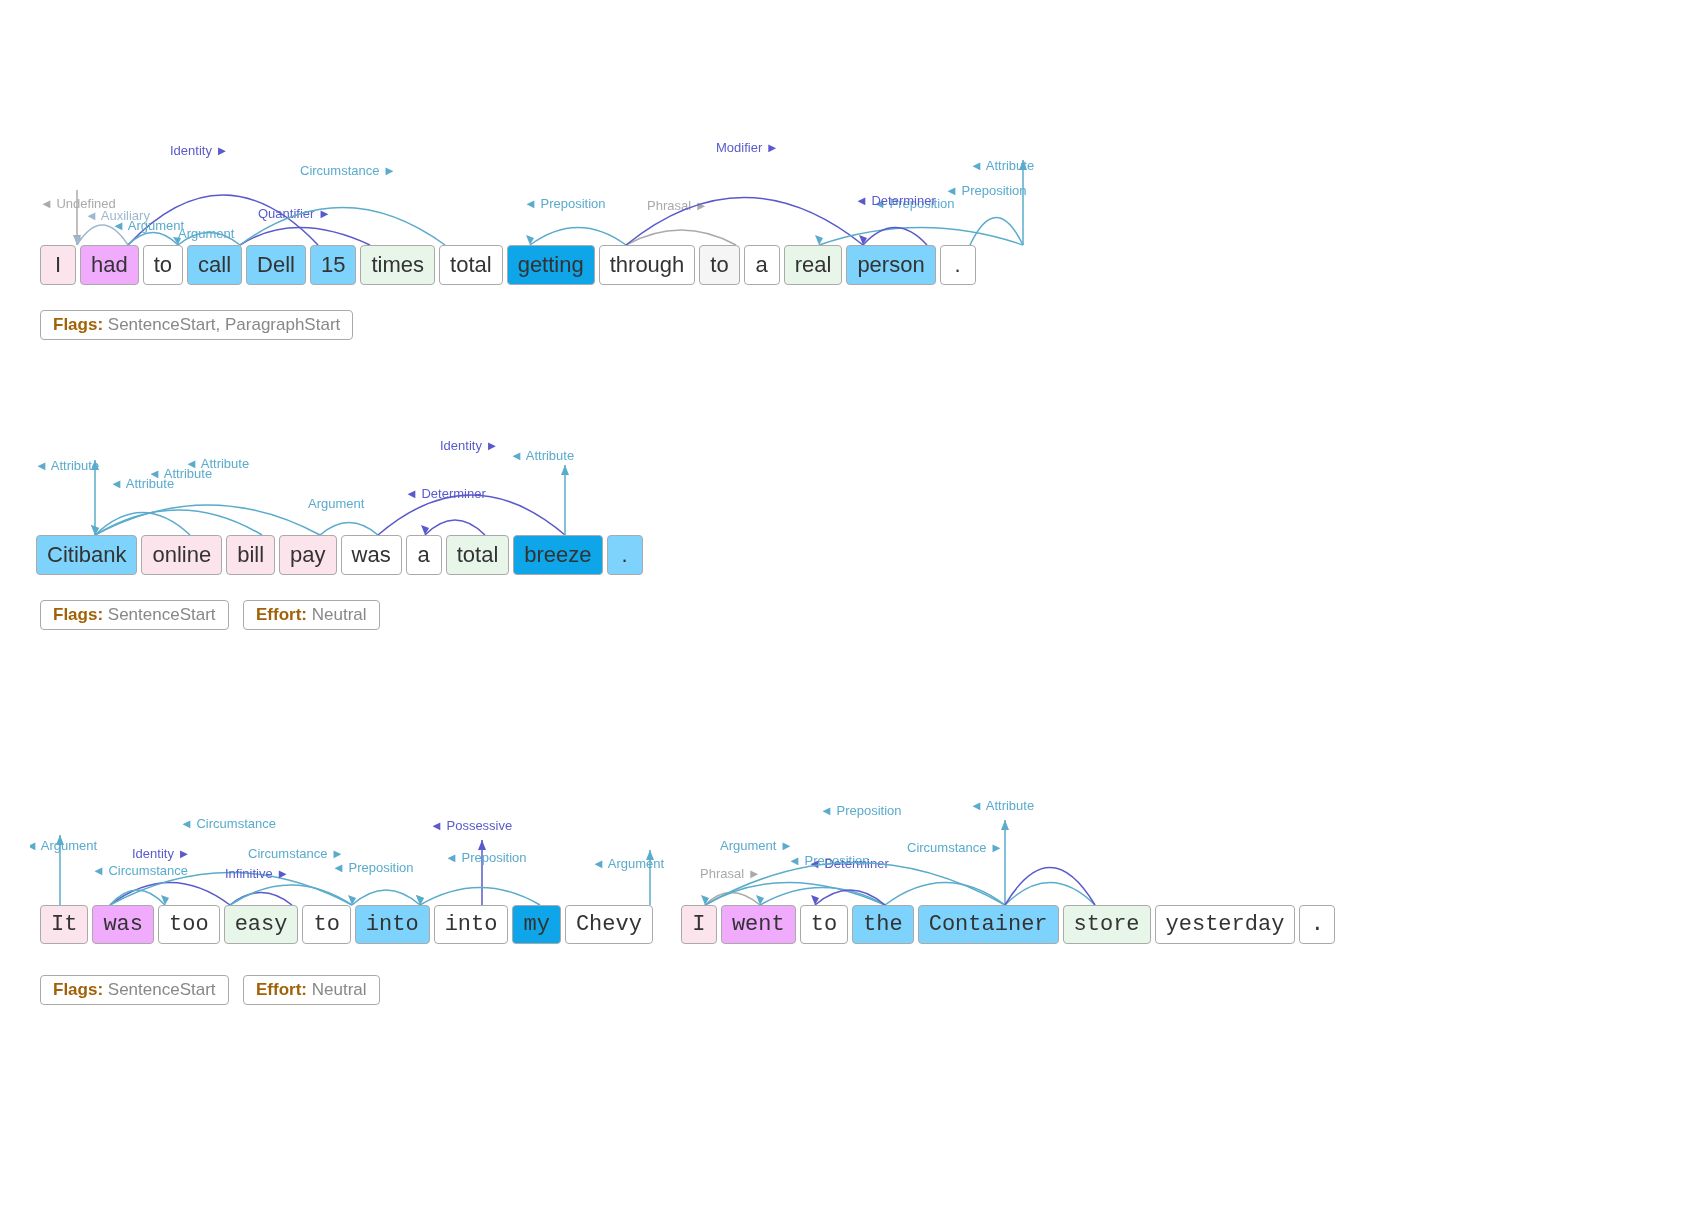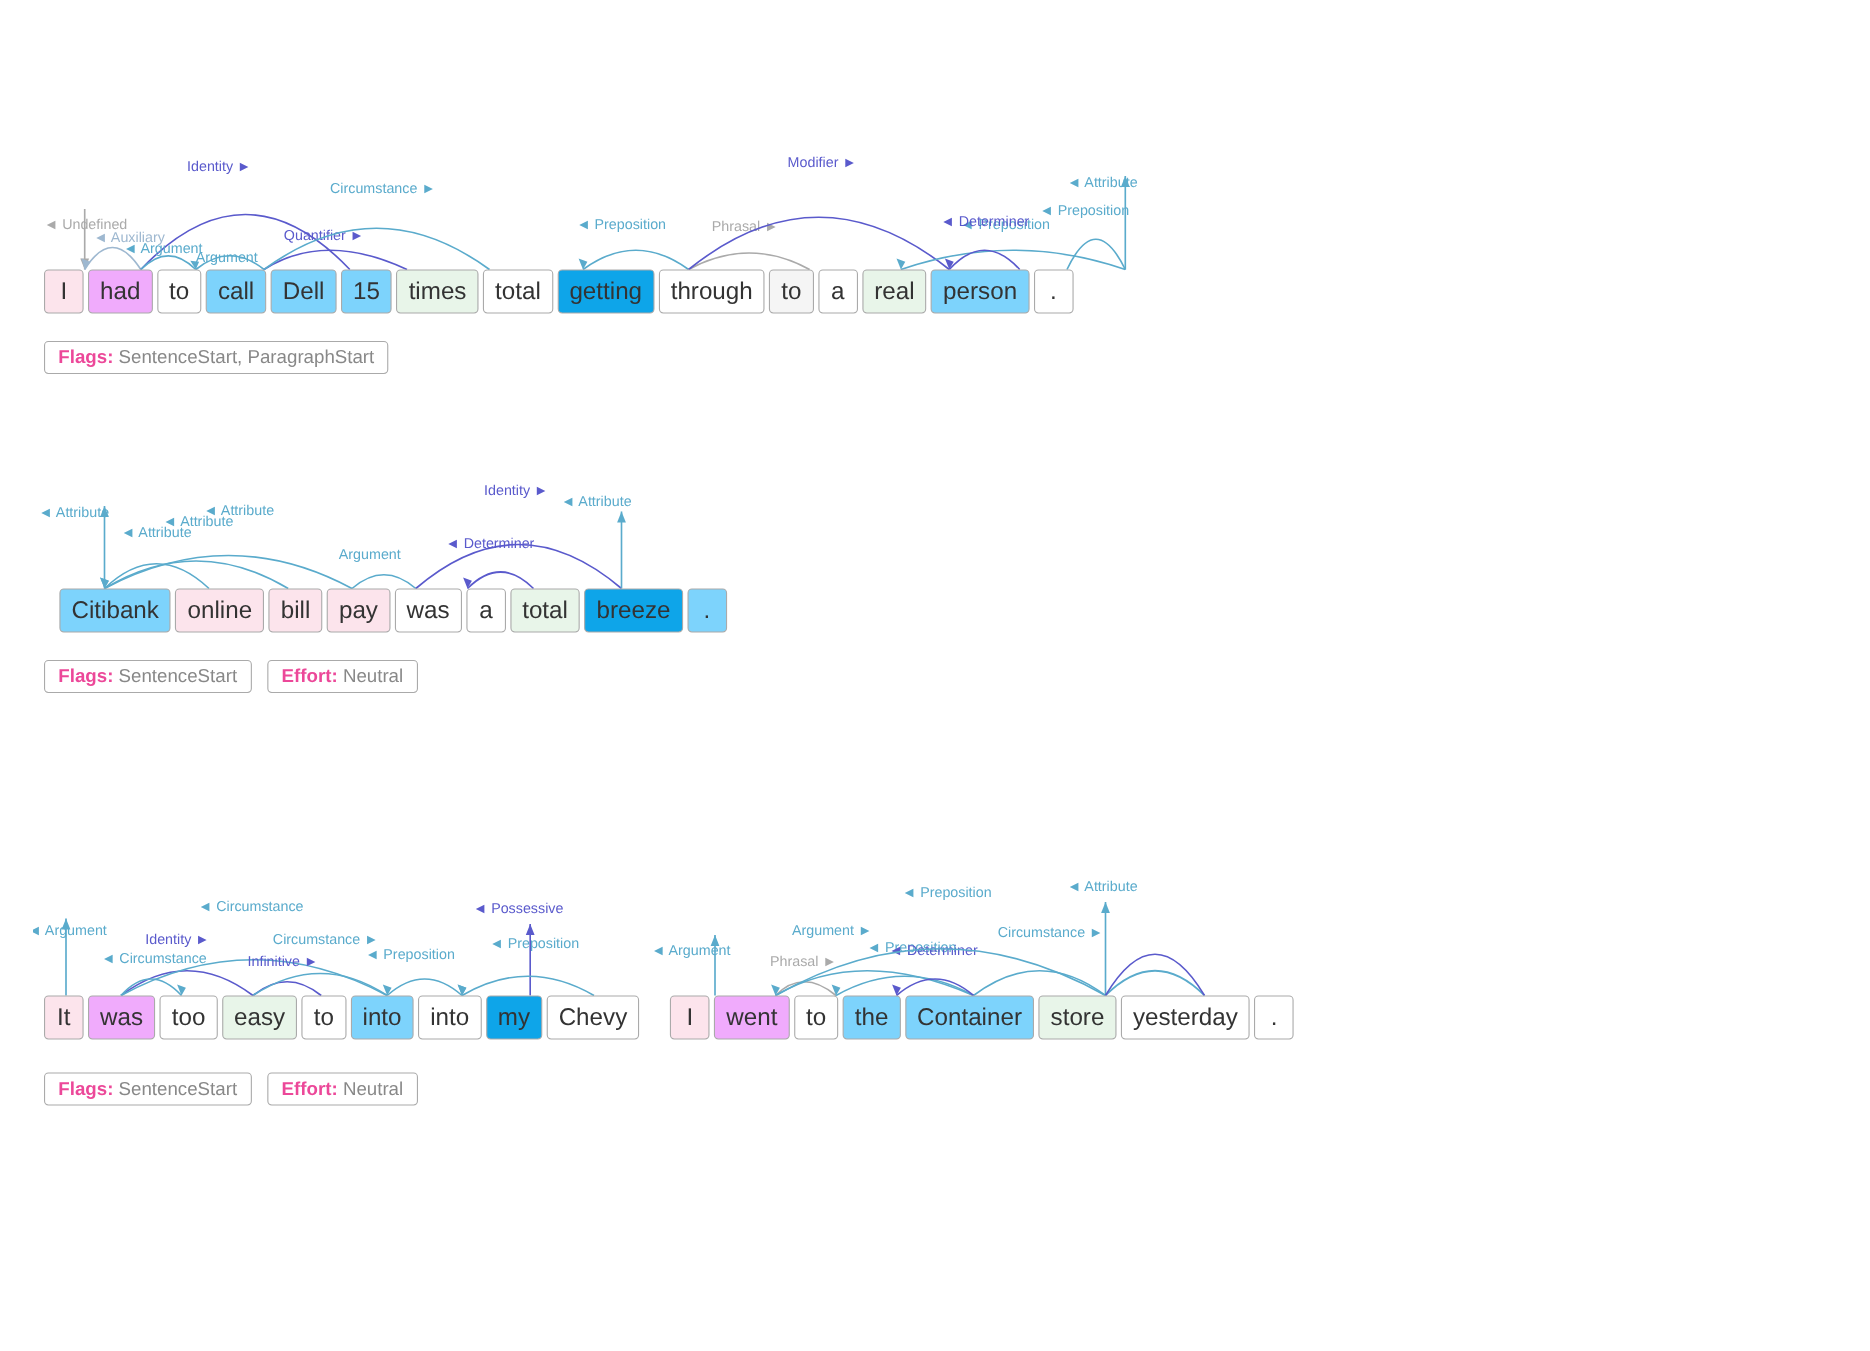--- a/index.html
+++ b/index.html
@@ -43,21 +43,21 @@
     .flags-box {
       display: inline-block;
       border: 1.5px solid #aaa;
       border-radius: 4px;
       padding: 4px 12px;
       font-size: 17px;
       color: #888;
       margin-right: 10px;
     }
     .flags-box strong {
-      color: #ec4899;
+      color: #a16207;
       font-weight: bold;
     }
 
     .arc-container {
       position: absolute;
       top: 0; left: 0;
       pointer-events: none;
     }
 
     .label-text {
@@ -172,21 +172,21 @@
     <polygon points="395,155 391,145 399,148" fill="#5a5acc"></polygon>
 
     <path d="M 348,155 Q 441,75 535,155" stroke="#5a5acc" stroke-width="1.5" fill="none"></path>
     <text x="410" y="70" class="label-text" fill="#5a5acc">Identity ►</text>
 
     <path d="M 535,155 Q 535,105 535,85" stroke="#5aabcc" stroke-width="1.5" fill="none"></path>
     <text x="480" y="80" class="label-text" fill="#5aabcc">◄ Attribute</text>
     <polygon points="535,85 531,95 539,95" fill="#5aabcc"></polygon>
   </svg>
 
-  <div class="words-row" style="position:absolute; top:155px; left:24px; gap:4px;">
+  <div class="words-row" style="position:absolute; top:155px; left:6px; gap:4px;">
     <div class="word-box word-lavender">Citibank</div>
     <div class="word-box word-pink">online</div>
     <div class="word-box word-pink">bill</div>
     <div class="word-box word-pink">pay</div>
     <div class="word-box word-white">was</div>
     <div class="word-box word-white">a</div>
     <div class="word-box word-green">total</div>
     <div class="word-box word-blue">breeze</div>
     <div class="word-box word-lavender">.</div>
   </div>
@@ -261,21 +261,21 @@
 
     <path d="M 975,185 Q 825,100 675,185" stroke="#5aabcc" stroke-width="1.5" fill="none"></path>
     <text x="790" y="95" class="label-text" fill="#5aabcc">◄ Preposition</text>
     <polygon points="675,185 671,175 679,178" fill="#5aabcc"></polygon>
 
     <path d="M 1065,185 Q 1020,140 975,185" stroke="#5aabcc" stroke-width="1.5" fill="none"></path>
 
     <path d="M 1065,185 Q 1020,110 975,185" stroke="#5a5acc" stroke-width="1.5" fill="none"></path>
   </svg>
 
-  <div style="position:absolute; top:185px; left:10px; display:flex; flex-direction:row; align-items:center; gap:4px;">
+  <div style="position:absolute; top:185px; left:10px; display:flex; flex-direction:row; align-items:center; gap:4px;font-family:Liberation Mono, monospace;">
 
     <div class="word-box word-pink">It</div>
     <div class="word-box word-peach">was</div>
     <div class="word-box word-white">too</div>
     <div class="word-box word-green">easy</div>
     <div class="word-box word-white">to</div>
     <div class="word-box word-lavender">into</div>
     <div class="word-box word-white">into</div>
     <div class="word-box word-blue">my</div>
     <div class="word-box word-white">Chevy</div>

